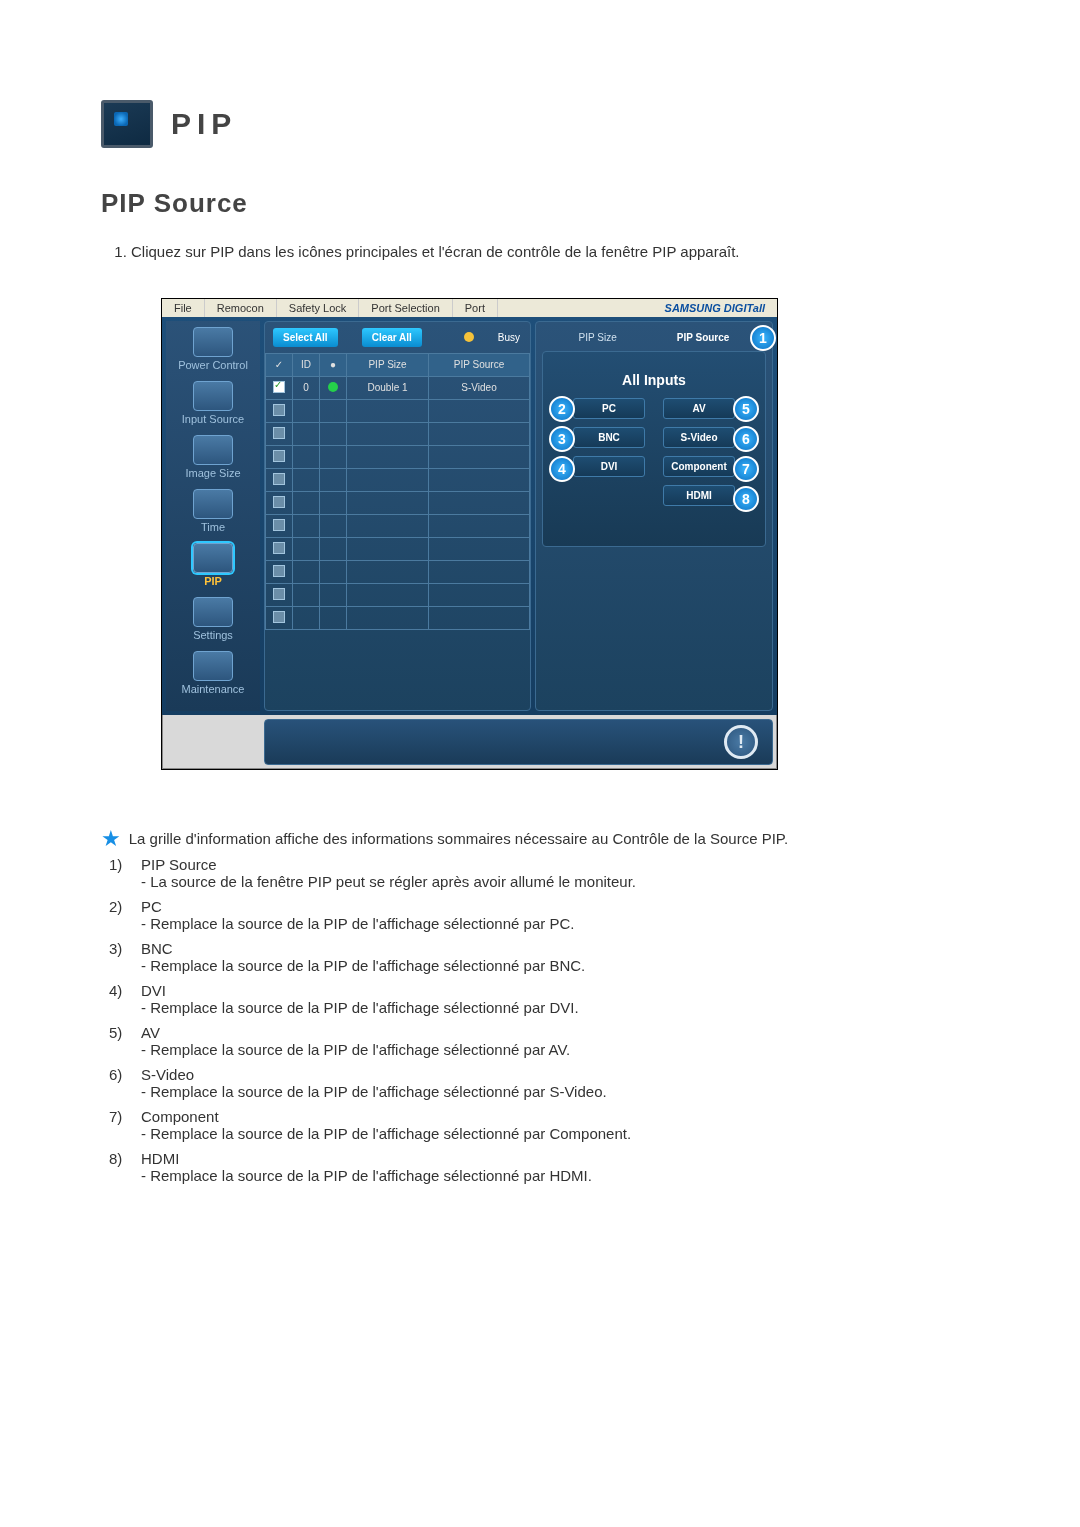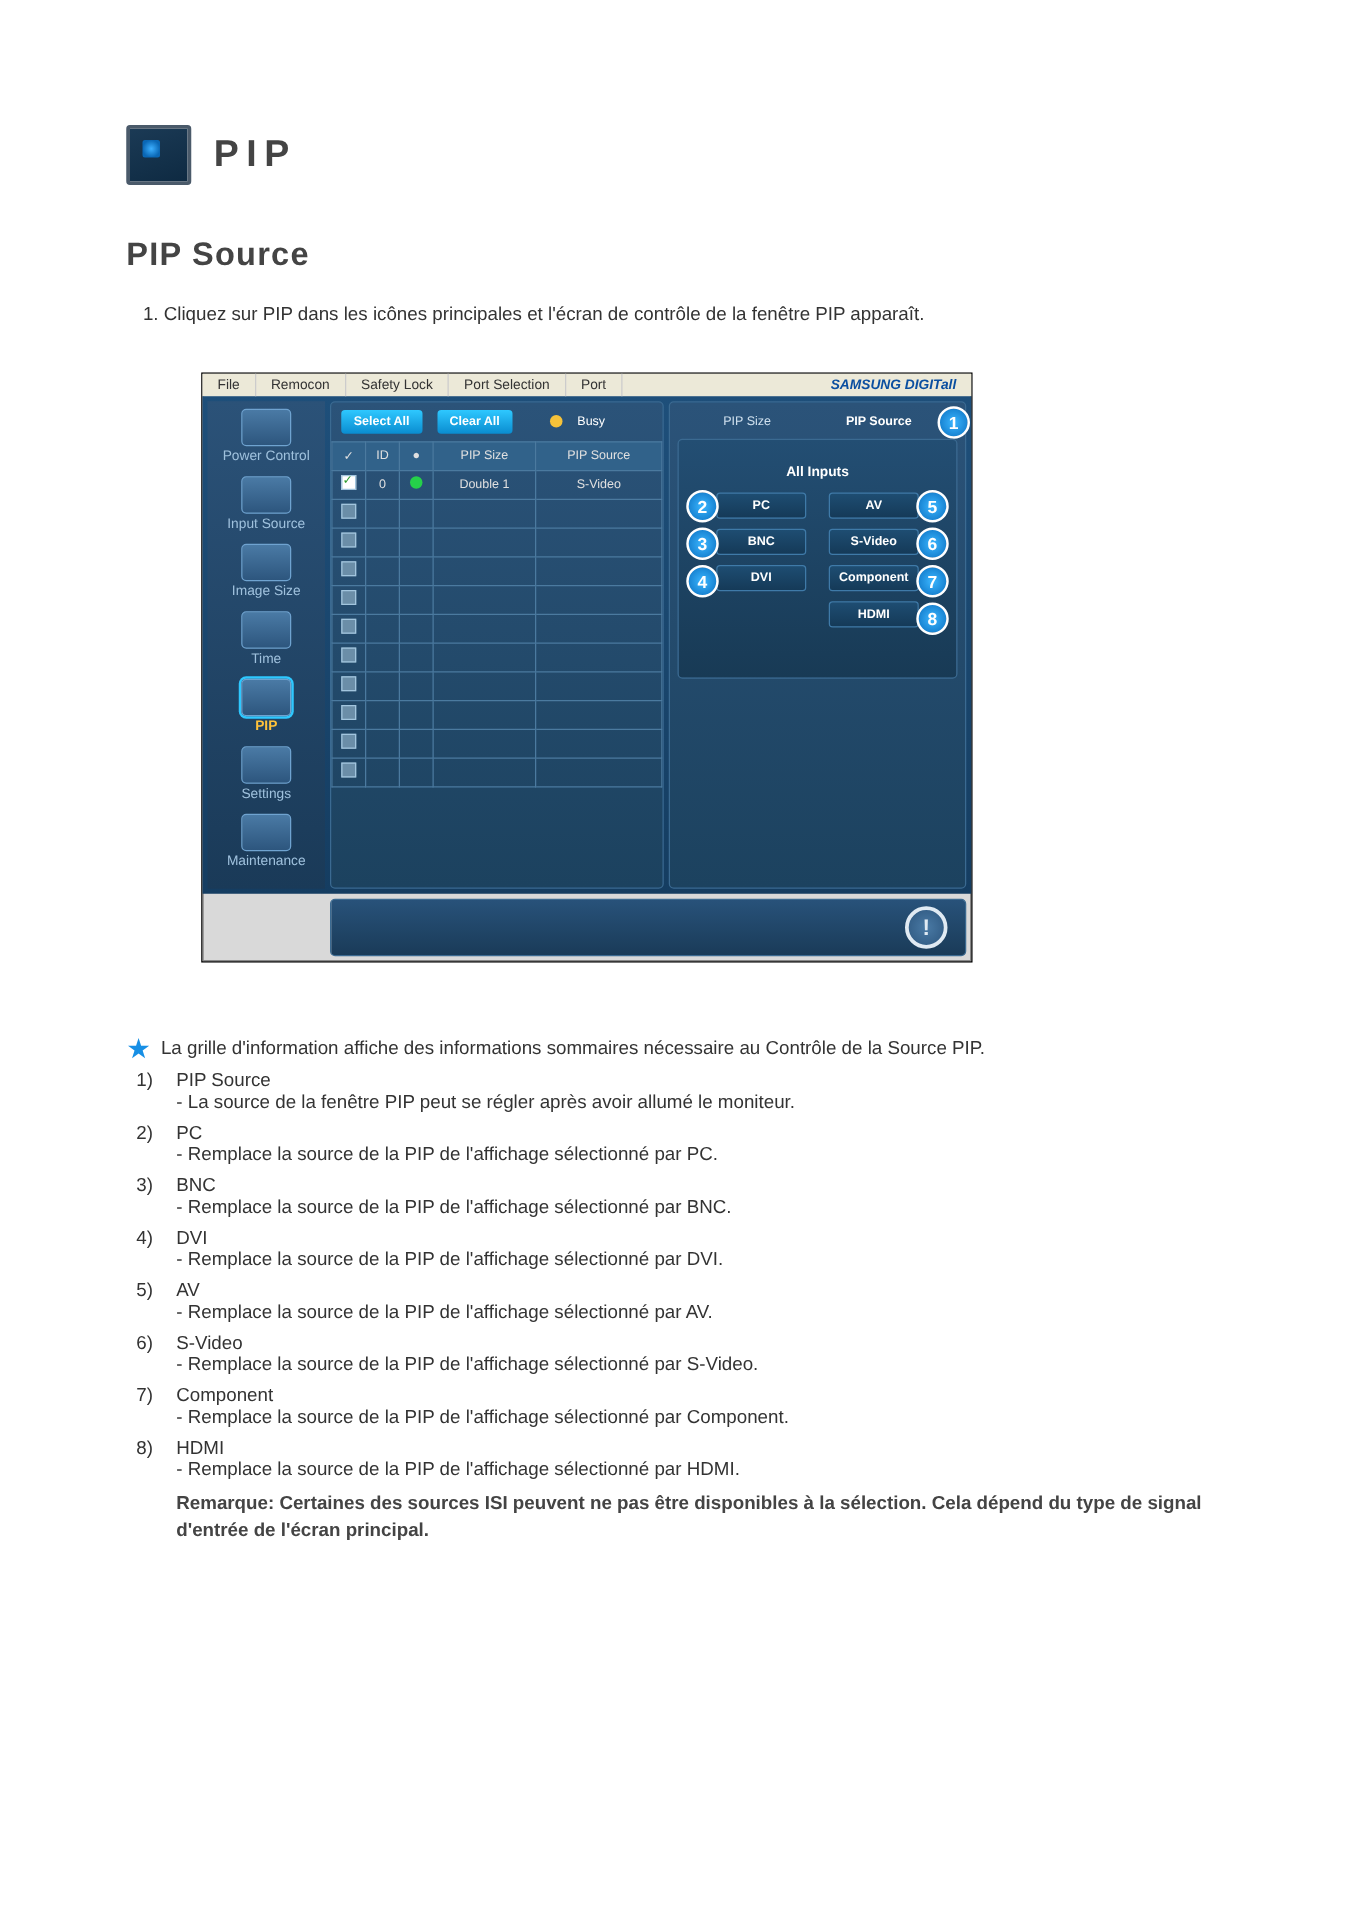--- a/index.html
+++ b/index.html
@@ -152,21 +152,21 @@
   .midgrid {
     flex: 0 0 265px;
     background: linear-gradient(180deg,#2b5379 0%,#1c425f 100%);
     border-radius: 4px;
     border: 1px solid #3b6a91;
     overflow: hidden;
   }
   .toolbar-row {
     display: flex;
     align-items: center;
-    gap: 12px;
+    gap: 24px;
     padding: 6px 8px;
     font-size: 10px;
     color: #fff;
   }
   .btn-sel, .btn-clr {
     background: linear-gradient(180deg,#2ec8ff,#0a8cd0);
     color: #fff;
     font-weight: bold;
     font-size: 10px;
     padding: 4px 10px;
@@ -240,21 +240,21 @@
   }
   .panel-inner {
     background: linear-gradient(180deg,#234e73 0%,#183a55 100%);
     border-radius: 4px;
     border: 1px solid #3b6a91;
     padding: 20px 10px 40px 10px;
   }
   .all-inputs {
     text-align: center;
     color: #fff;
-    font-size: 11px;
+    font-size: 14px;
     font-weight: bold;
     margin-bottom: 10px;
   }
   .src-grid {
     display: grid;
     grid-template-columns: 1fr 1fr;
     gap: 8px 18px;
     padding: 0 20px;
     position: relative;
   }
@@ -575,16 +575,15 @@
         </div>
       <div class="desc-body">- Remplace la source de la PIP de l'affichage sélectionné par Component.</div>
     </div>
     <div class="desc-item">
       <div class="desc-label">
           <span class="desc-num">8)</span>
           <span>HDMI</span>
         </div>
       <div class="desc-body">- Remplace la source de la PIP de l'affichage sélectionné par HDMI.</div>
     </div>
-    <div class="remark">Remarque: Certaines des sources ISI peuvent ne pas être disponibles à la sélection. Cela dépend du type de signal d'entrée de l'écran principal.</div>
   </div>
 
 </div>
 
 </body></html>

